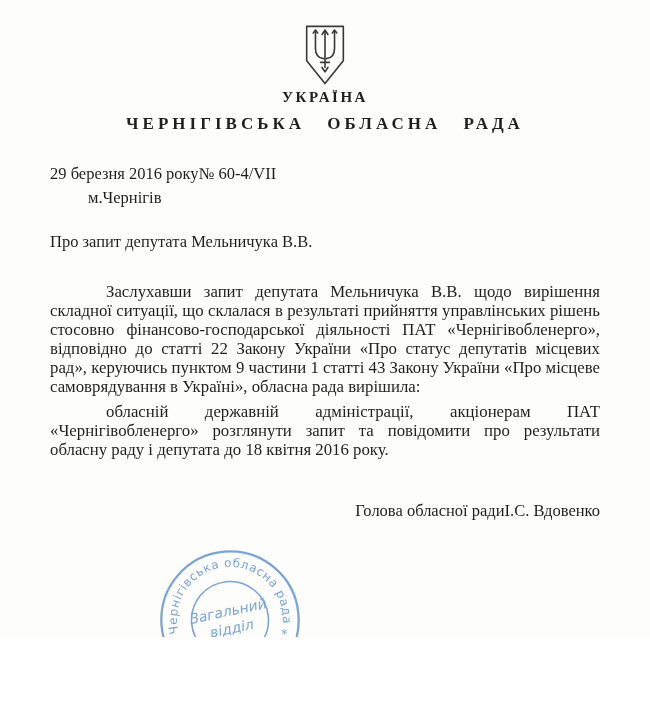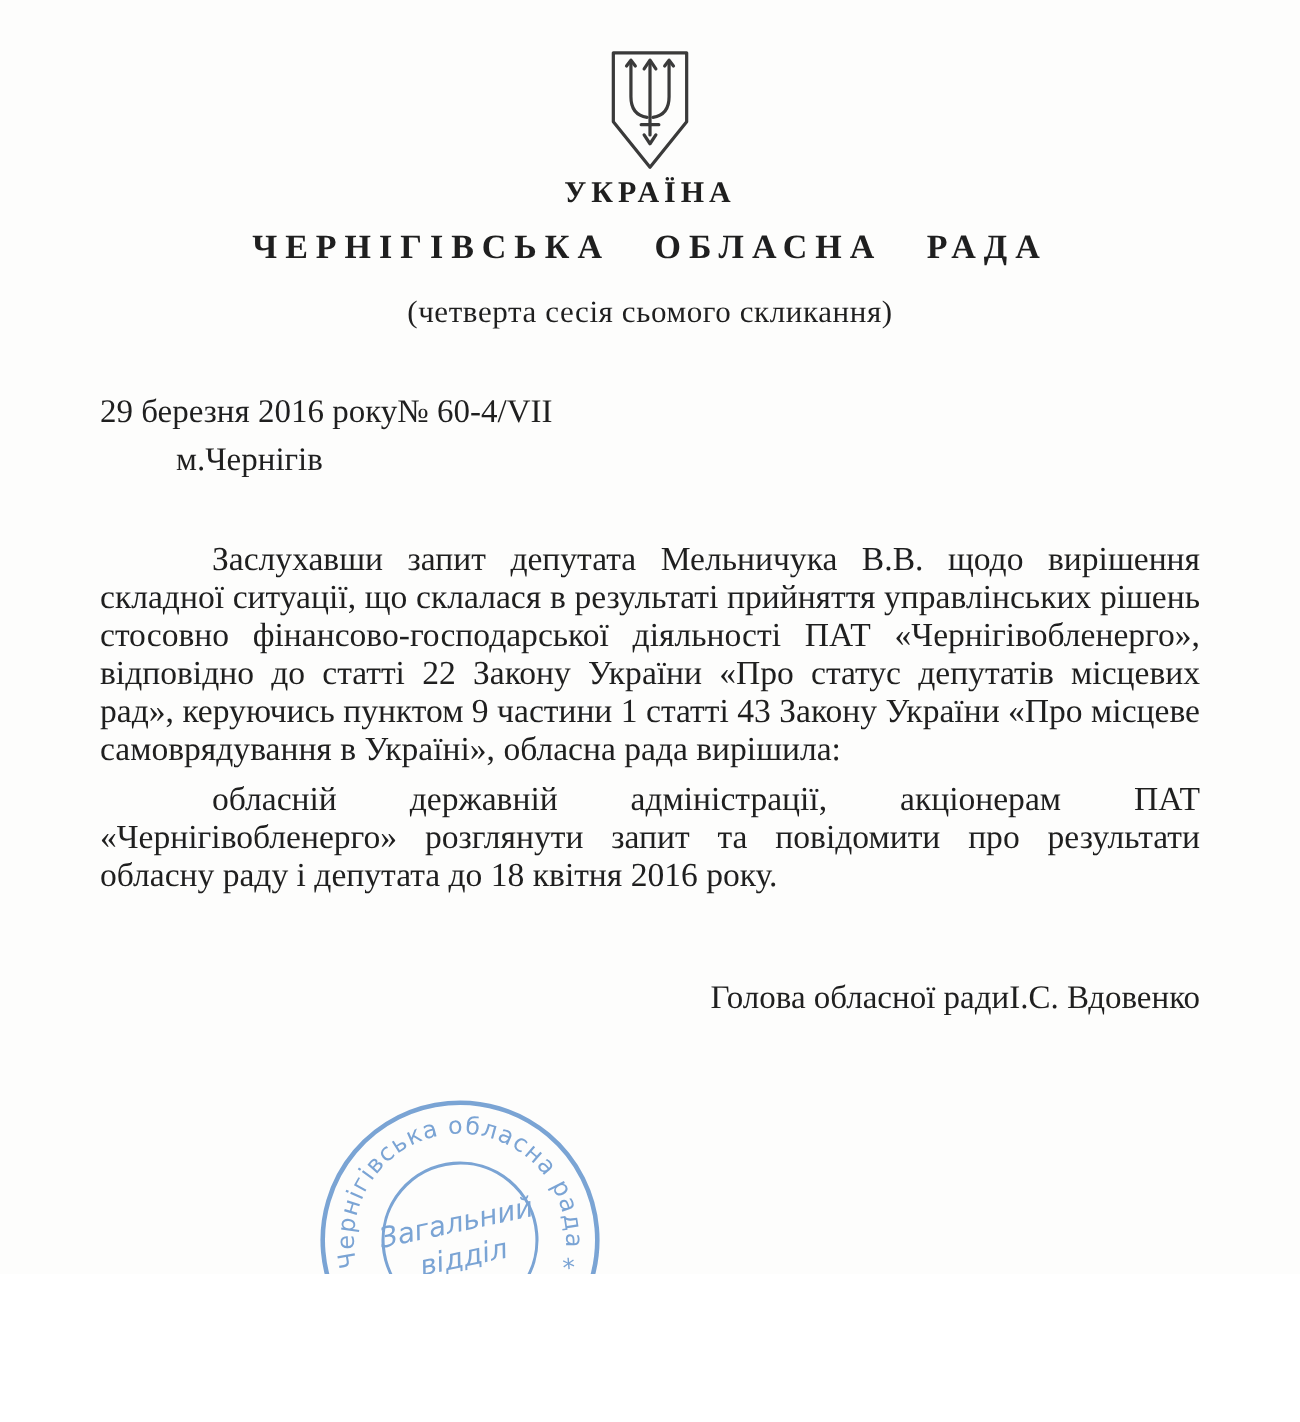--- a/index.html
+++ b/index.html
@@ -46,33 +46,33 @@
         <path d="M 43 9 V 33 C 43 42 39 46 32 47"></path>
         <path d="M 14 12 L 17 8 L 20 12"></path>
         <path d="M 40 12 L 43 8 L 46 12"></path>
         <path d="M 30 47 V 59"></path>
         <path d="M 24 52 H 36"></path>
         <path d="M 26 59 L 30 65 L 34 59"></path>
       </g>
     </svg>
     <div class="country">УКРАЇНА</div>
     <div class="council">ЧЕРНІГІВСЬКА  ОБЛАСНА  РАДА</div>
-    <div class="session">(четверта сесія сьомого скликання)</div>
   </div>
 
   <div class="content">
 
     <div class="meta">
       <div>
         <div>29 березня 2016 року</div>
         <div class="city">м.Чернігів</div>
       </div>
       <div class="doc-number">№ 60-4/VII</div>
     </div>
 
+    <div class="subject">Про запит депутата Мельничука В.В.</div>
 
     <div class="bodytext">
       <p>Заслухавши запит депутата Мельничука В.В. щодо вирішення складної ситуації, що склалася в результаті прийняття управлінських рішень стосовно фінансово-господарської діяльності ПАТ «Чернігівобленерго», відповідно до статті 22 Закону України «Про статус депутатів місцевих рад», керуючись пунктом 9 частини 1 статті 43 Закону України «Про місцеве самоврядування в Україні», обласна рада вирішила:</p>
       <p>обласній державній адміністрації, акціонерам ПАТ «Чернігівобленерго» розглянути запит та повідомити про результати обласну раду і депутата до 18 квітня 2016 року.</p>
     </div>
 
     <div class="sig">
       <div>Голова обласної ради</div>
       <div>І.С. Вдовенко</div>
     </div>

